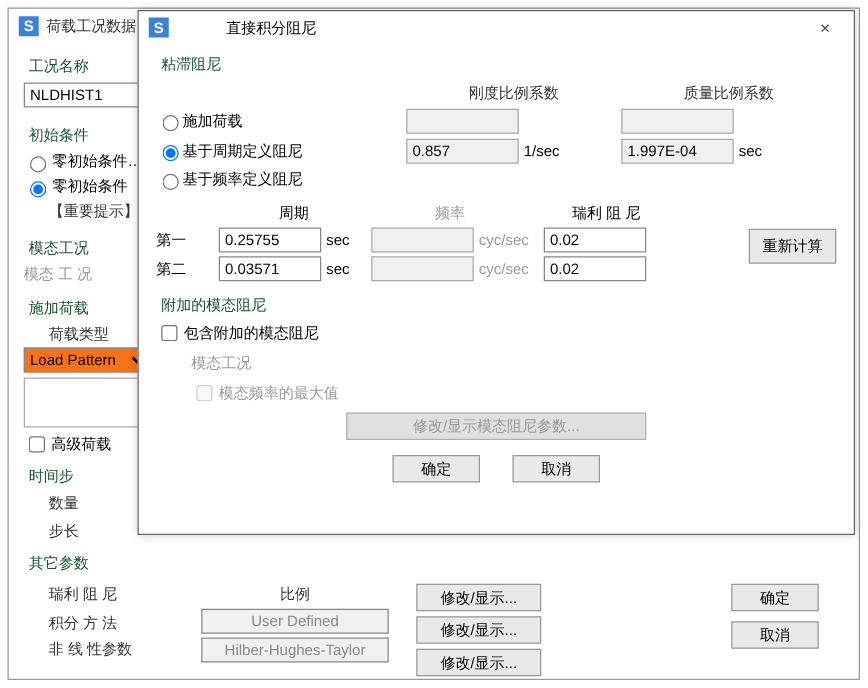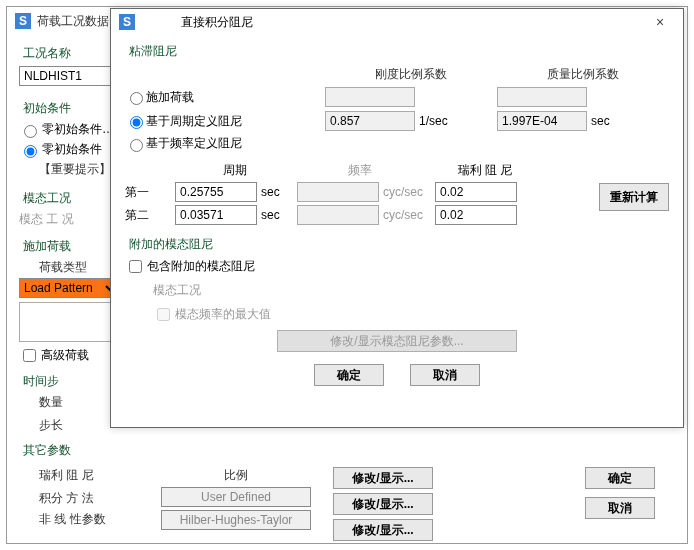--- a/index.html
+++ b/index.html
@@ -8,21 +8,21 @@
 .titlebar { height: 28px; display: flex; align-items: center; padding: 0 8px; }
 .titlebar .icon { width: 16px; height: 16px; background: #3b82d6; color: #fff; display: flex; align-items: center; justify-content: center; font-weight: bold; margin-right: 6px; }
 .titlebar .title { flex: 1; color: #333; }
 .win-btn { width: 40px; height: 28px; display: flex; align-items: center; justify-content: center; color: #444; font-size: 14px; }
 .bg-content { position: relative; padding: 6px 12px 12px 12px; }
 .txt-input { border: 1px solid #888; background: #fff; height: 20px; padding: 0 4px; }
 .disabled-input { background: #f0f0f0; color: #888; }
 .radio-row, .check-row { display: flex; align-items: center; margin: 3px 0; }
 .radio-row input, .check-row input { margin-right: 5px; }
 .gray { color: #999; }
-.btn { background: #e9e9e9; border: 1px solid #999; height: 22px; padding: 0 10px; display: inline-flex; align-items: center; justify-content: center; cursor: pointer; min-width: 60px; font-weight: bold; }
+.btn { background: #e9e9e9; border: 1px solid #999; height: 22px; padding: 0 10px; display: inline-flex; align-items: center; justify-content: center; cursor: pointer; min-width: 60px; }
 .select { border: 1px solid #888; background: #f97316; height: 20px; width: 100%; }
 .section-label { color: #14532d; margin: 4px 4px; }
 .lbl { color: #333; }
 
 .modal-overlay { position: absolute; left: 110px; top: 8px; width: 574px; height: 420px; background: #fff; border: 1px solid #666; box-shadow: 0 0 8px rgba(0,0,0,0.2); z-index: 10; }
 .modal-title { height: 26px; display: flex; align-items: center; padding: 0 8px; }
 .modal-title .icon { width: 16px; height: 16px; background: #3b82d6; color: #fff; display: flex; align-items: center; justify-content: center; font-weight: bold; margin-right: 6px; }
 .modal-title .t { flex: 1; margin-left: 40px; }
 .modal-body { padding: 4px 14px 8px 14px; }
 .header-row { display: flex; margin: 6px 0 4px 0; }

